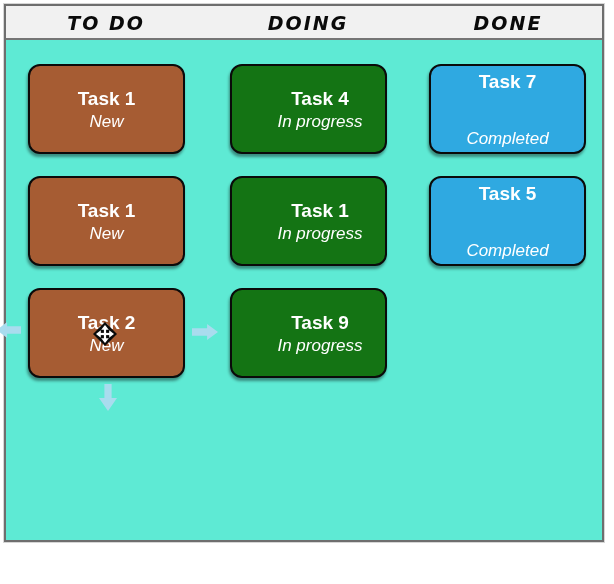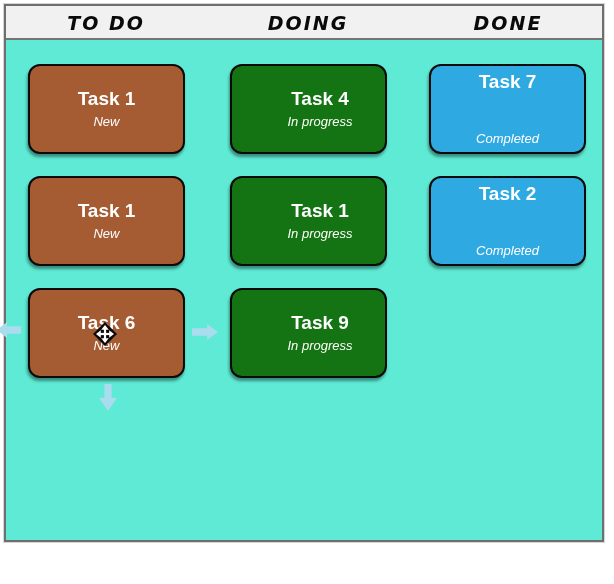--- a/index.html
+++ b/index.html
@@ -24,21 +24,21 @@
   .col-title.t1{left:100px;}
   .col-title.t2{left:302px;}
   .col-title.t3{left:502px;}
   .card{
     position:absolute;width:157px;height:90px;border:2px solid #0a0a0a;border-radius:12px;
     box-shadow:-1px 3px 3px rgba(0,0,0,0.40);
     display:flex;flex-direction:column;align-items:center;justify-content:center;
     color:#ffffff;text-align:center;
   }
   .card .card-title{font-size:19px;font-weight:bold;line-height:24px;}
-  .card .card-status{font-size:13px;font-style:italic;line-height:21px;}
+  .card .card-status{font-size:17px;font-style:italic;line-height:21px;}
   .c-todo{background:#A65C33;}
   .c-doing{background:#147414;padding-left:23px;}
   .c-done{background:#2FA9E1;gap:34px;}
   .colx1{left:28px;} .colx2{left:230px;} .colx3{left:429px;}
   .row1{top:64px;} .row2{top:176px;} .row3{top:288px;}
   .drag-arrow{position:absolute;background:#a9dcee;z-index:5;}
   .arrow-left{
     left:-3px;top:322px;width:24px;height:16px;
     clip-path:polygon(100% 26%,42% 26%,42% 0%,0% 50%,42% 100%,42% 74%,100% 74%);
   }
@@ -67,21 +67,21 @@
 
   <div class="card c-todo colx1 row1">
     <div class="card-title">Task 1</div>
     <div class="card-status">New</div>
   </div>
   <div class="card c-todo colx1 row2">
     <div class="card-title">Task 1</div>
     <div class="card-status">New</div>
   </div>
   <div class="card c-todo colx1 row3">
-    <div class="card-title">Task 6</div>
+    <div class="card-title">Task 2</div>
     <div class="card-status">New</div>
   </div>
 
   <div class="card c-doing colx2 row1">
     <div class="card-title">Task 4</div>
     <div class="card-status">In progress</div>
   </div>
   <div class="card c-doing colx2 row2">
     <div class="card-title">Task 1</div>
     <div class="card-status">In progress</div>
@@ -89,21 +89,21 @@
   <div class="card c-doing colx2 row3">
     <div class="card-title">Task 9</div>
     <div class="card-status">In progress</div>
   </div>
 
   <div class="card c-done colx3 row1">
     <div class="card-title">Task 7</div>
     <div class="card-status">Completed</div>
   </div>
   <div class="card c-done colx3 row2">
-    <div class="card-title">Task 2</div>
+    <div class="card-title">Task 5</div>
     <div class="card-status">Completed</div>
   </div>
 
   <div class="drag-arrow arrow-left"></div>
   <div class="drag-arrow arrow-right"></div>
   <div class="drag-arrow arrow-down"></div>
 
   <svg class="move-cursor" viewBox="0 0 24 24">
     <polygon points="12,0 24,12 12,24 0,12" fill="#0a0a0a"></polygon>
     <g fill="#ffffff">

